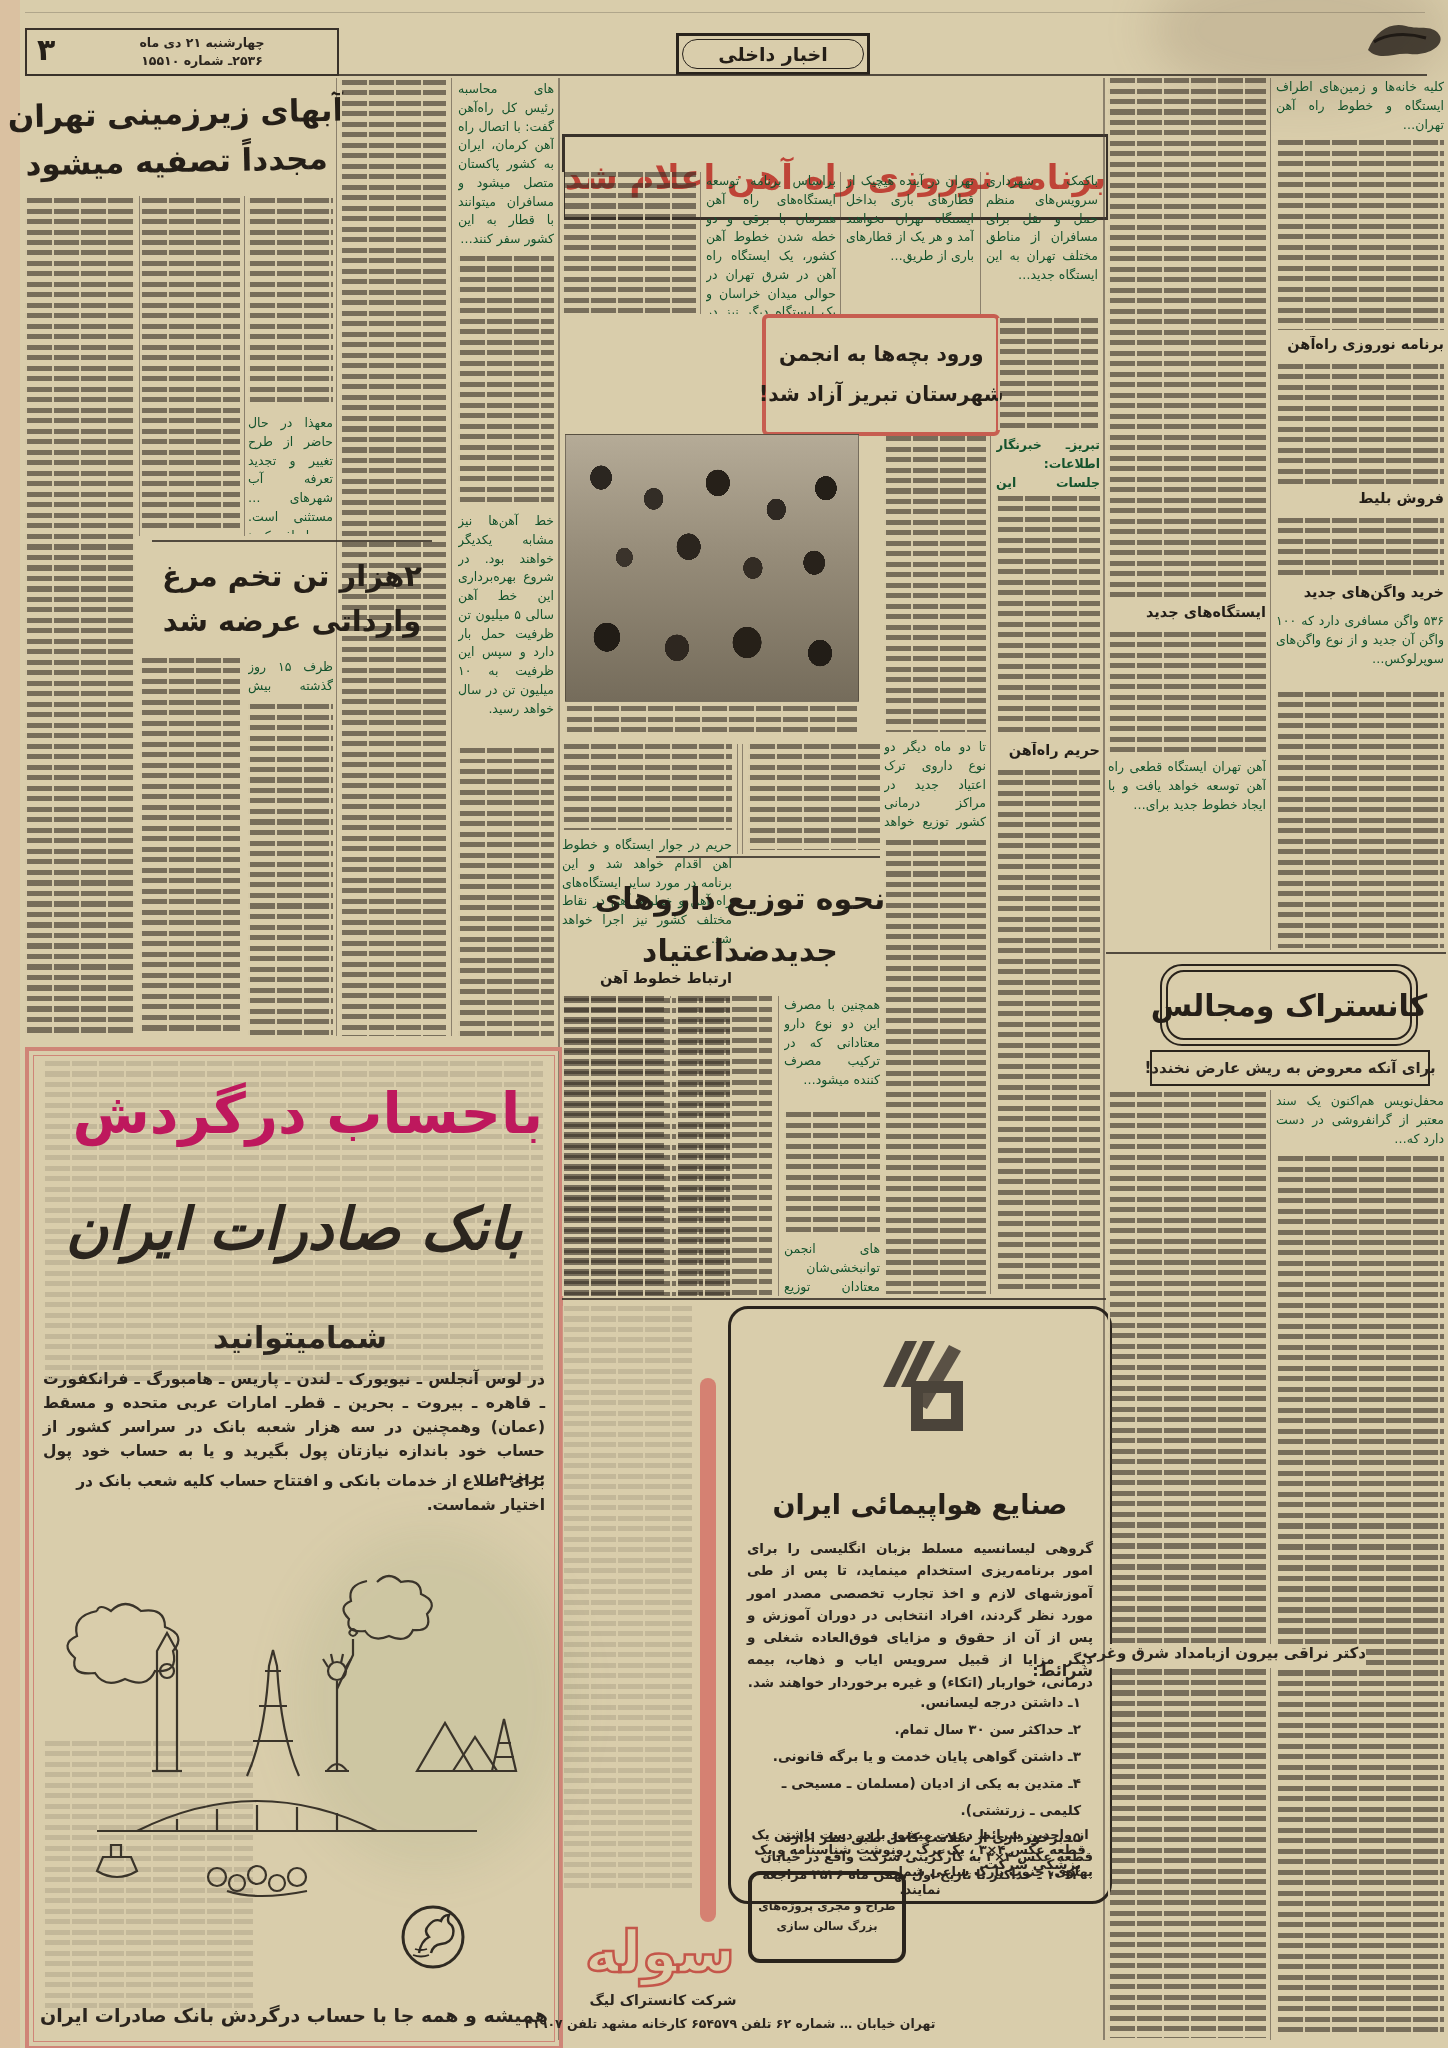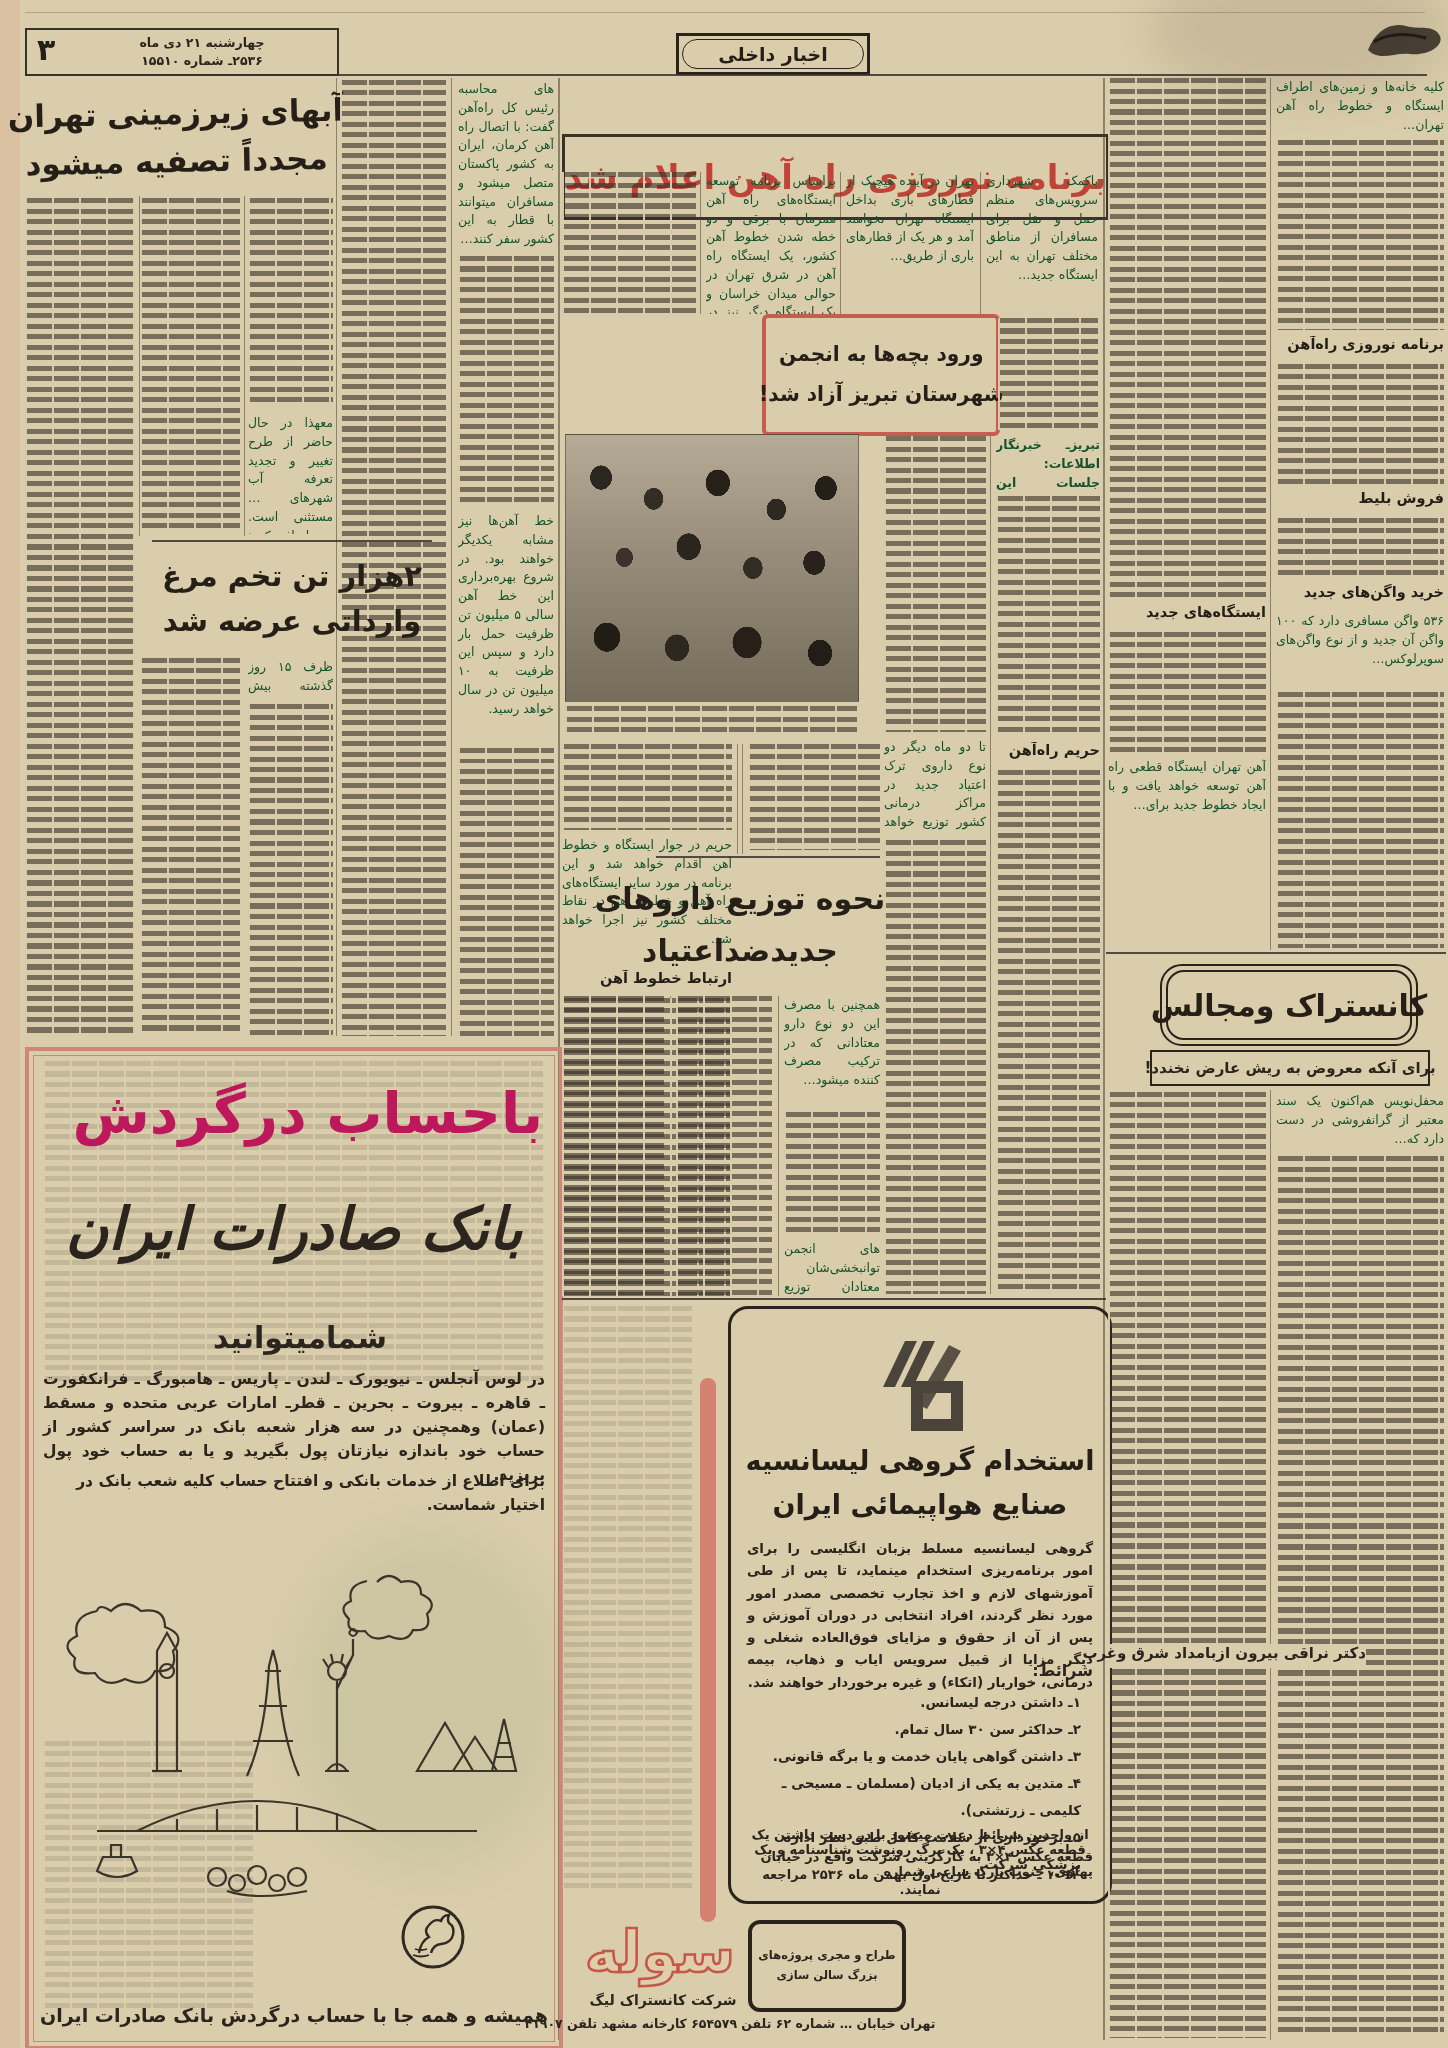--- a/index.html
+++ b/index.html
@@ -249,39 +249,38 @@
 
 <div class="abs" style="left:728px;top:1306px;width:378px;height:592px;border:3px solid #2a241d;border-radius:20px;">
   <svg class="abs" style="left:134px;top:14px;" width="110" height="112" viewBox="0 0 110 112">
     <g fill="#4b443a">
       <path d="M18 64 L40 18 L52 18 L30 64 Z"></path>
       <path d="M36 64 L58 18 L70 18 L48 64 Z"></path>
       <path d="M50 80 L84 22 L96 28 L62 86 Z" opacity=".9"></path>
       <path d="M46 58 L98 58 L98 108 L46 108 Z M58 70 L58 96 L86 96 L86 70 Z" fill-rule="evenodd"></path>
     </g>
   </svg>
-  <div class="abs fa center headline" style="left:0;right:0;top:132px;height:38px;font-size:27px;white-space:nowrap;">استخدام گروهی لیسانسیه</div>
   <div class="abs fa center headline" style="left:0;right:0;top:176px;height:38px;font-size:27px;white-space:nowrap;">صنایع هواپیمائی ایران</div>
   <div class="abs fa" style="left:16px;right:16px;top:228px;font-size:13.5px;font-weight:bold;line-height:1.65;text-align:justify;">گروهی لیسانسیه مسلط بزبان انگلیسی را برای امور برنامه‌ریزی استخدام مینماید، تا پس از طی آموزشهای لازم و اخذ تجارب تخصصی مصدر امور مورد نظر گردند، افراد انتخابی در دوران آموزش و پس از آن از حقوق و مزایای فوق‌العاده شغلی و دیگر مزایا از قبیل سرویس ایاب و ذهاب، بیمه درمانی، خواربار (اتکاء) و غیره برخوردار خواهند شد.</div>
   <div class="abs fa" style="right:16px;top:352px;font-size:16px;font-weight:bold;">شرائط:</div>
   <div class="abs fa" style="right:28px;left:16px;top:380px;font-size:13.5px;font-weight:bold;line-height:2.0;text-align:right;">
     <div>۱ـ داشتن درجه لیسانس.</div>
     <div>۲ـ حداکثر سن ۳۰ سال تمام.</div>
     <div>۳ـ داشتن گواهی پایان خدمت و یا برگه قانونی.</div>
     <div>۴ـ متدین به یکی از ادیان (مسلمان ـ مسیحی ـ کلیمی ـ زرتشتی).</div>
     <div>۵ـ برخورداری از سلامت کامل طبق نظر اداره پزشکی شرکت.</div>
   </div>
   <div class="abs fa" style="left:16px;right:16px;top:518px;font-size:13px;font-weight:bold;text-align:center;">از واجدین شرائط دعوت میشود با در دست داشتن یک قطعه عکس ۴×۳ ، یک برگ رونوشت شناسنامه و یک</div>
   <div class="abs fa" style="left:16px;right:16px;top:540px;font-size:13px;font-weight:bold;text-align:right;">قطعه عکس ۴×۳ به کارگزینی شرکت واقع در خیابان پهلوی، جنوب پارک ساعی شماره</div>
   <div class="abs fa center" style="left:16px;right:16px;top:562px;height:22px;font-size:13px;font-weight:bold;">۱۰۹۱ ـ حداکثر تا تاریخ اول بهمن ماه ۲۵۳۶ مراجعه نمایند.</div>
 </div>
 
 <div class="abs fa" style="left:585px;top:1912px;width:150px;height:80px;font-size:58px;font-weight:bold;color:rgba(222,206,170,.9);-webkit-text-stroke:2.5px #c4564a;text-align:center;line-height:80px;">سوله</div>
 <div class="abs fa center" style="left:588px;top:1990px;width:150px;height:20px;font-size:14px;font-weight:bold;">شرکت کانستراک لیگ</div>
-<div class="abs center" style="left:748px;top:1920px;width:150px;height:84px;border:4px solid #29231c;border-radius:12px;">
+<div class="abs center" style="left:748px;top:1871px;width:150px;height:84px;border:4px solid #29231c;border-radius:12px;">
   <div class="fa" style="font-size:11.5px;font-weight:bold;text-align:center;line-height:1.7;padding:2px;">
     <div>طراح و مجری پروژه‌های بزرگ سالن سازی</div>
   </div>
 </div>
 <div class="abs fa center" style="left:562px;top:2012px;width:336px;height:22px;font-size:12.5px;font-weight:bold;white-space:nowrap;">تهران خیابان … شماره ۶۲ تلفن ۶۵۴۵۷۹ کارخانه مشهد تلفن ۴۱۹۰۷</div>
 
 <div class="abs colstack" style="left:1108px;top:78px;width:158px;height:870px;">
   <div class="greek" style="height:520px;"></div>
   <div class="fa subhead" style="height:22px;">ایستگاه‌های جدید</div>
   <div class="greek" style="height:120px;"></div>

